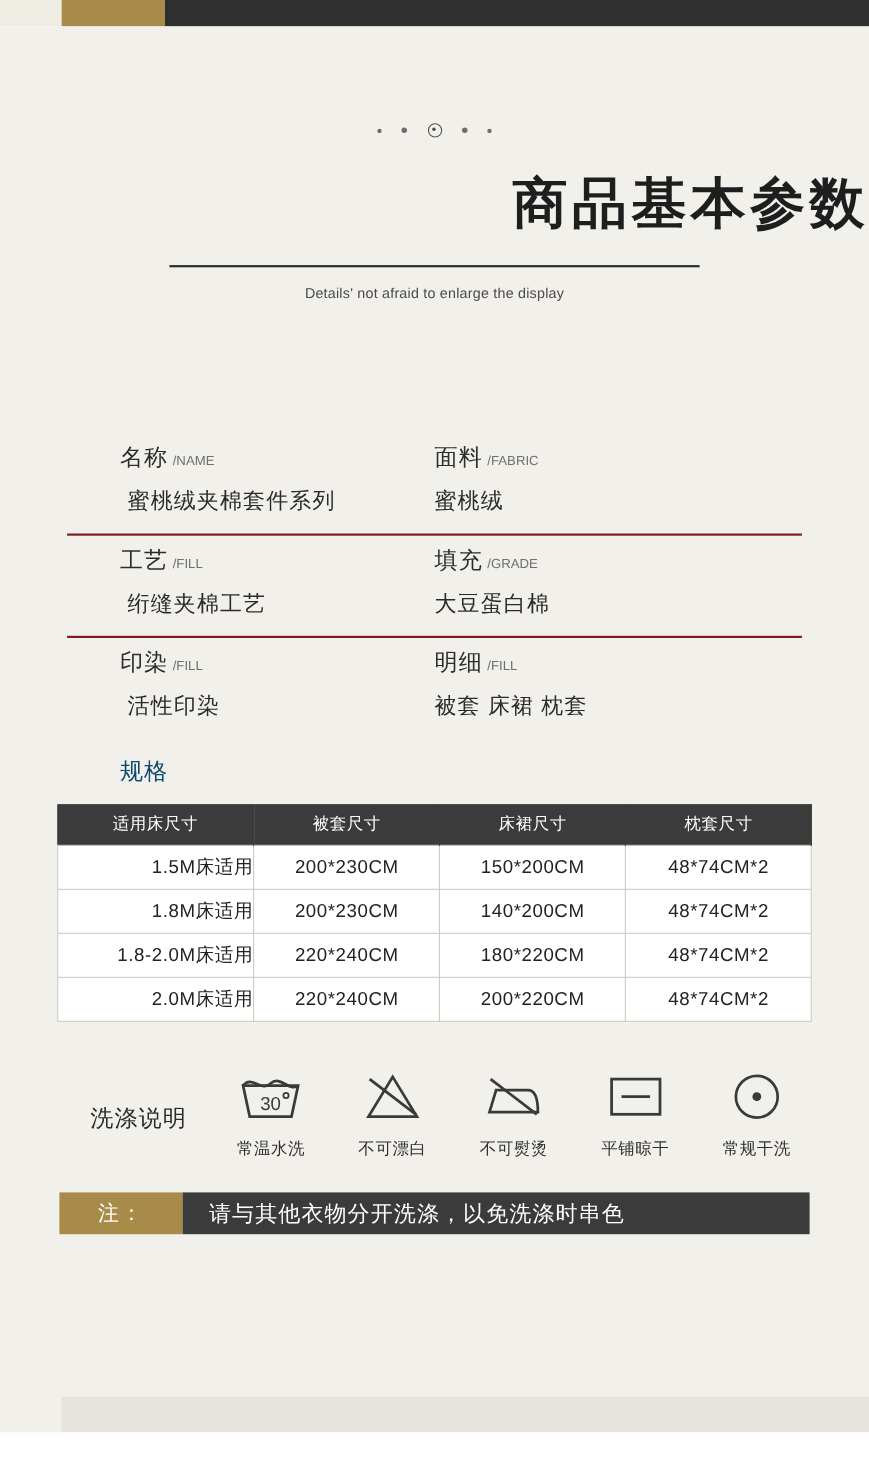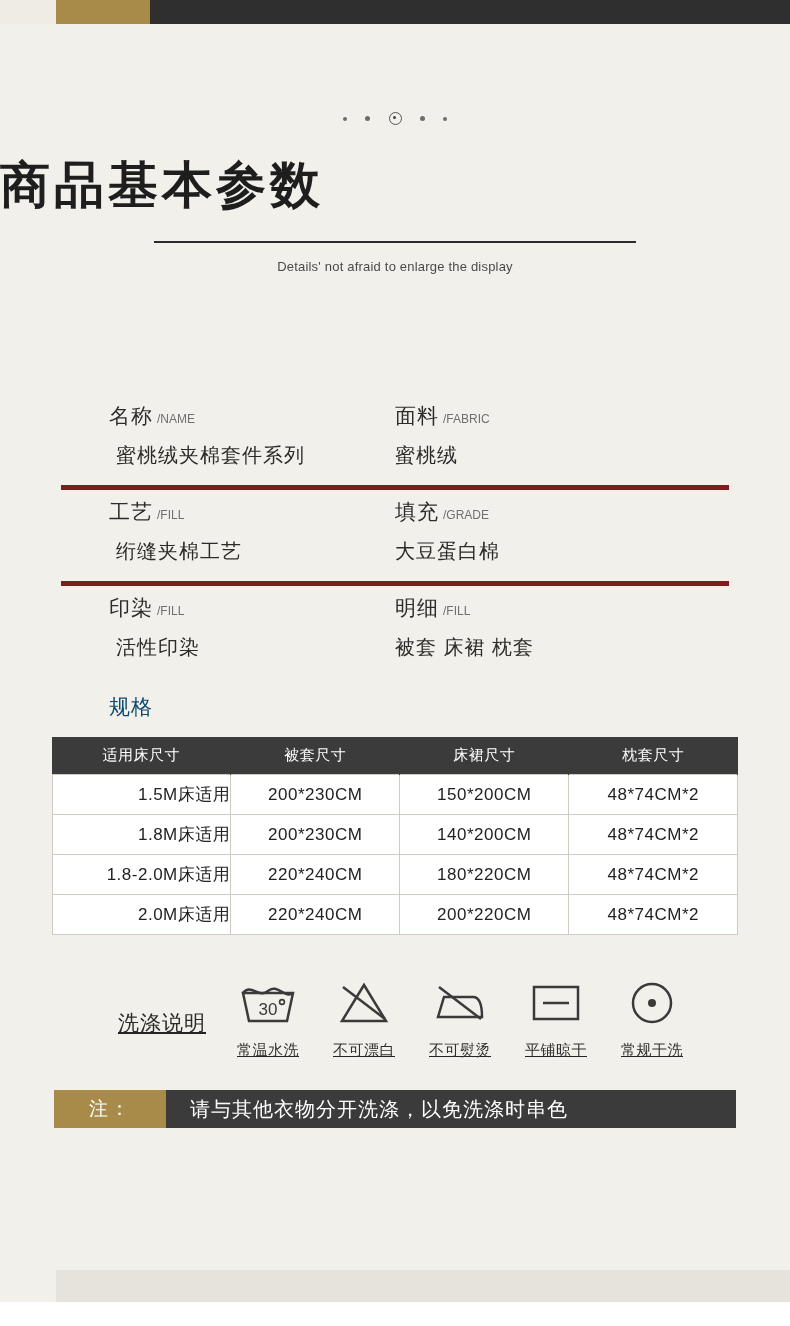--- a/index.html
+++ b/index.html
@@ -69,21 +69,21 @@
   .dots .d-lg::after {
     content: "";
     position: absolute;
     left: 3px; top: 3px;
     width: 3px; height: 3px;
     border-radius: 50%;
     background: #444;
   }
 
   .title {
-    text-align: left;
+    text-align: right;
     font-size: 50px;
     font-weight: bold;
     letter-spacing: 4px;
     color: #1e1e1e;
     margin-top: 22px;
     font-family: "DejaVu Sans", "Liberation Sans", sans-serif;
   }
   .title-rule {
     width: 482px;
     height: 2px;
@@ -98,21 +98,21 @@
     letter-spacing: 0.2px;
   }
 
   
   .specs {
     margin: 120px auto 0 auto;
     width: 668px;
   }
   .spec-row {
     display: flex;
-    border-bottom: 5px solid #7f1d1d;
+    border-bottom: 2px solid #7f1d1d;
     padding: 8px 0 16px 0;
   }
   .spec-row:last-child { border-bottom: none; }
   .spec-cell {
     width: 50%;
     box-sizing: border-box;
   }
   .spec-cell.pad-a { padding-left: 48px; }
   .spec-cell.pad-b { padding-left: 0px; }
   .spec-key {
@@ -176,22 +176,21 @@
     text-align: right;
     padding-left: 8px;
   }
 
   
   .wash {
     width: 682px;
     margin: 40px auto 0 auto;
     display: flex;
     align-items: flex-start;
-    justify-content: center;
-    text-decoration: underline;
+    justify-content: space-between;
   }
   .wash-title {
     font-size: 21px;
     color: #2b2b2b;
     letter-spacing: 1px;
     margin-left: 28px;
     margin-top: 34px;
     margin-right: 14px;
     white-space: nowrap;
   }

